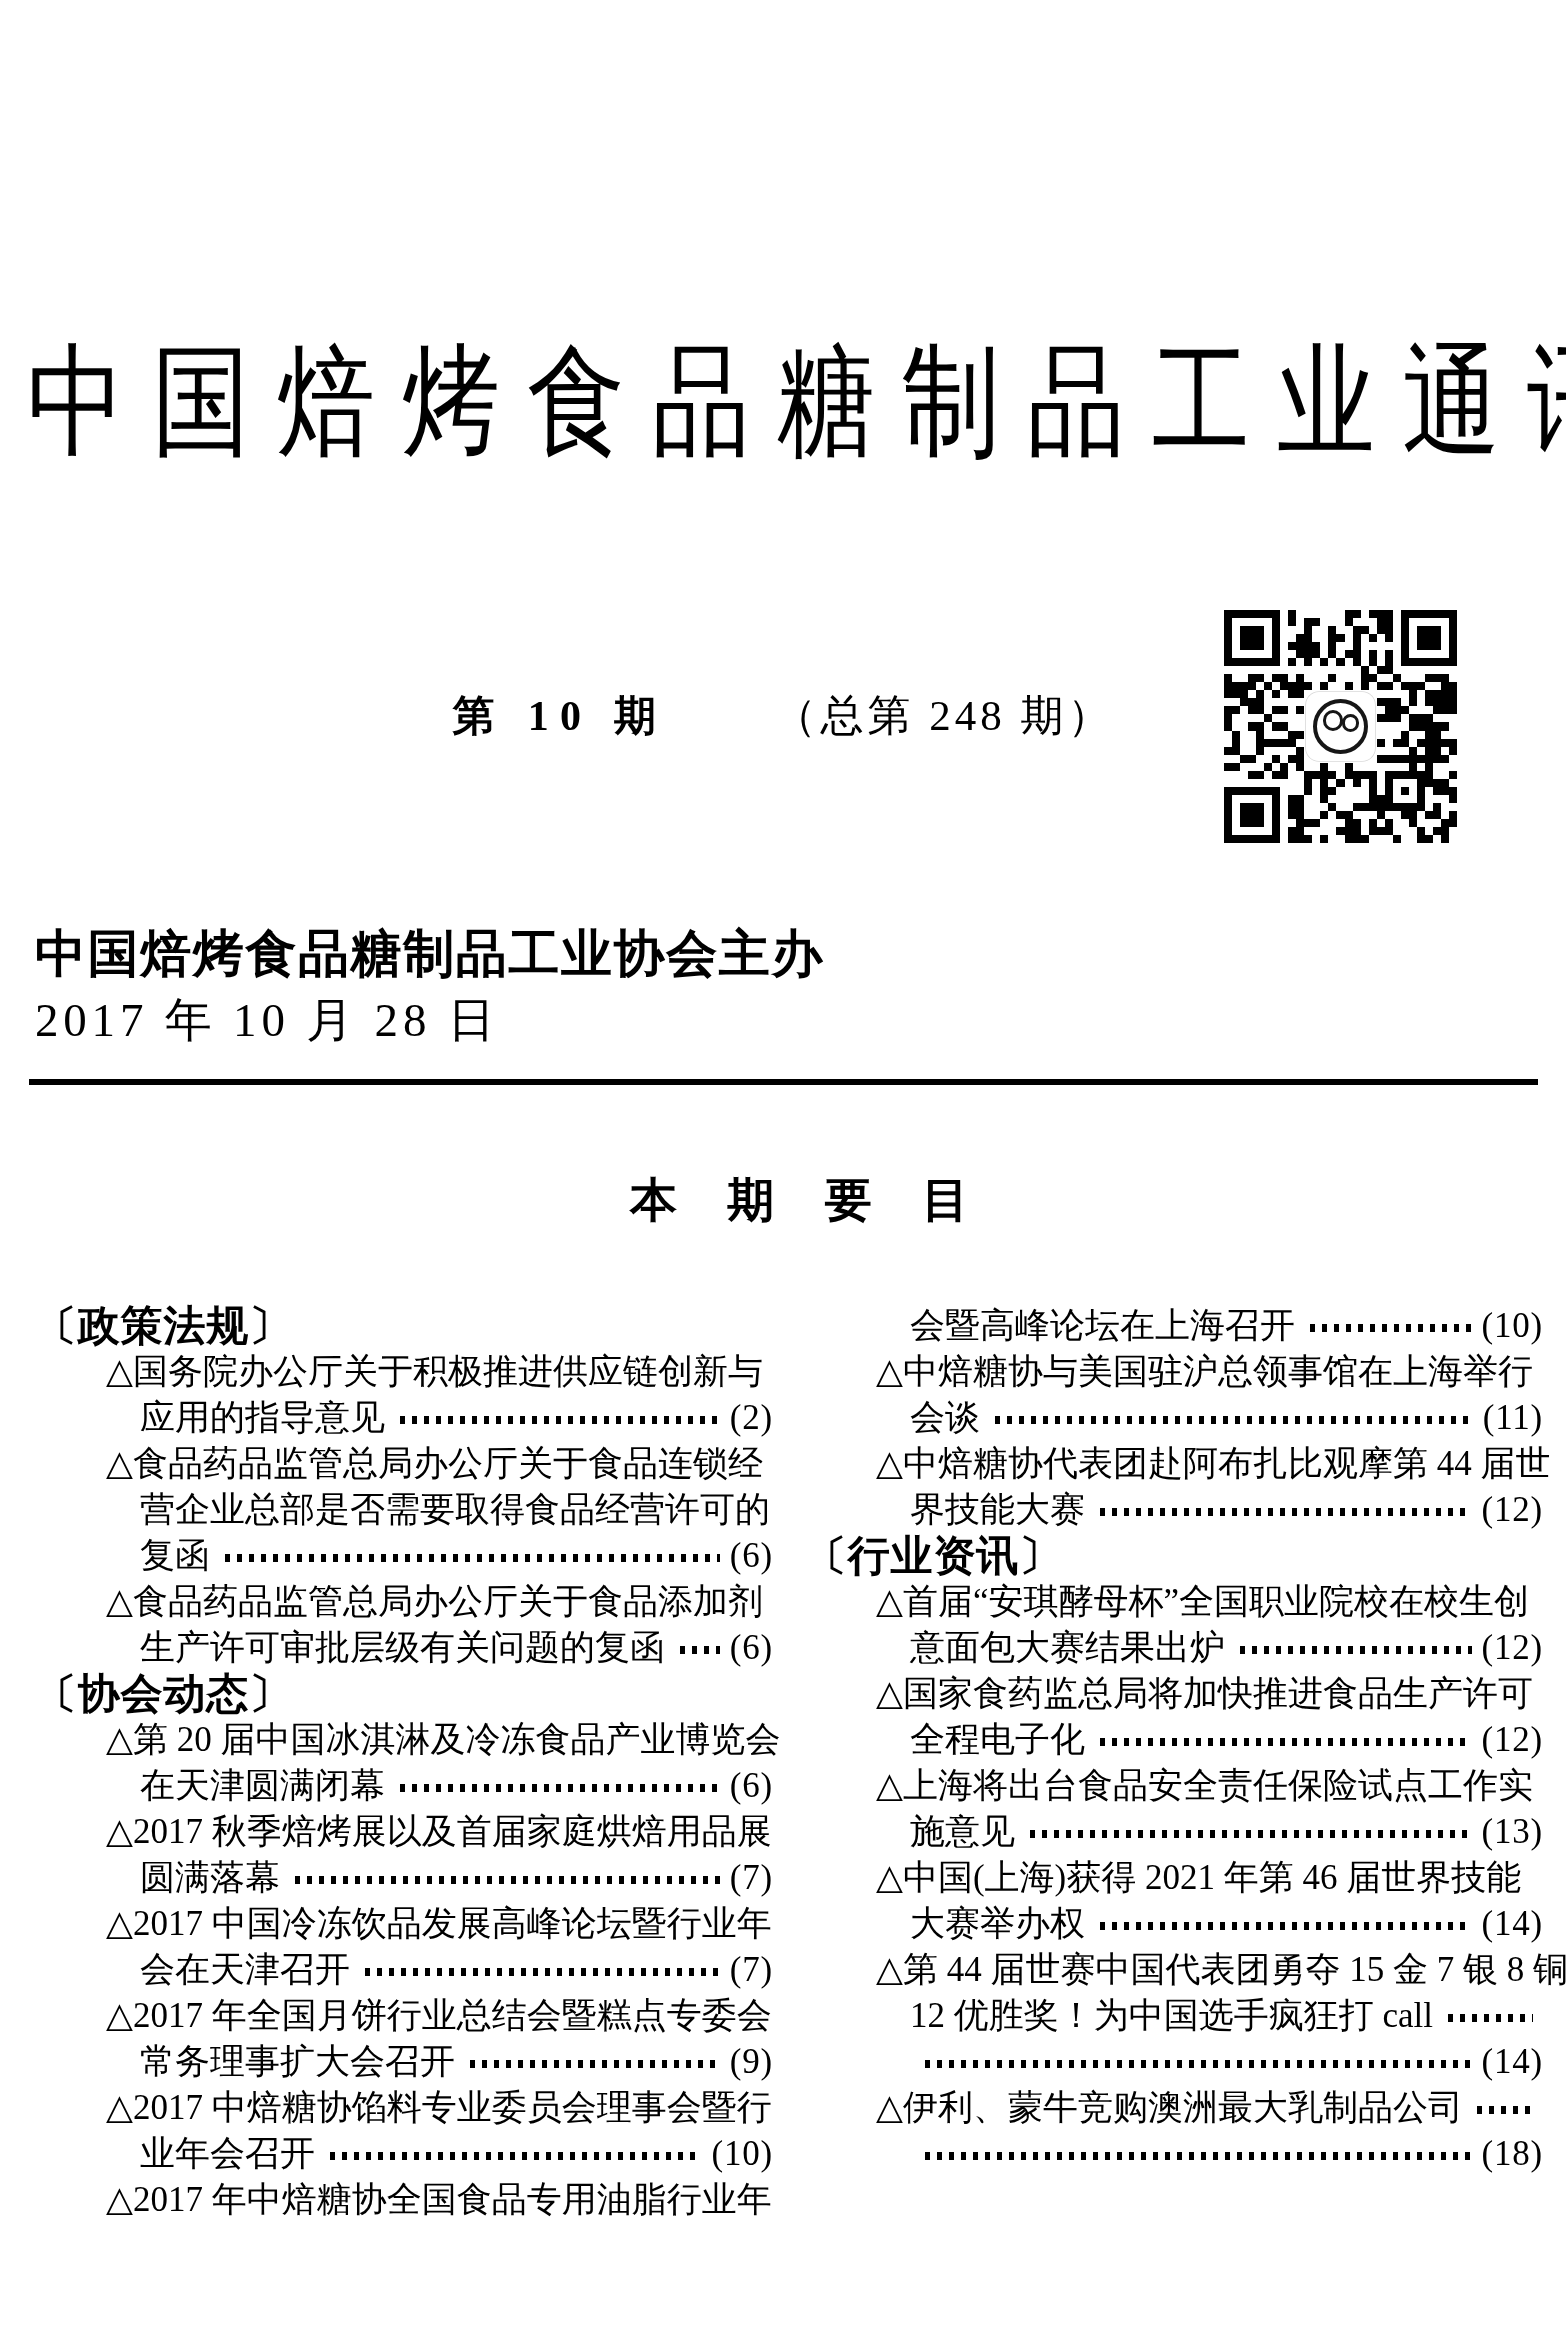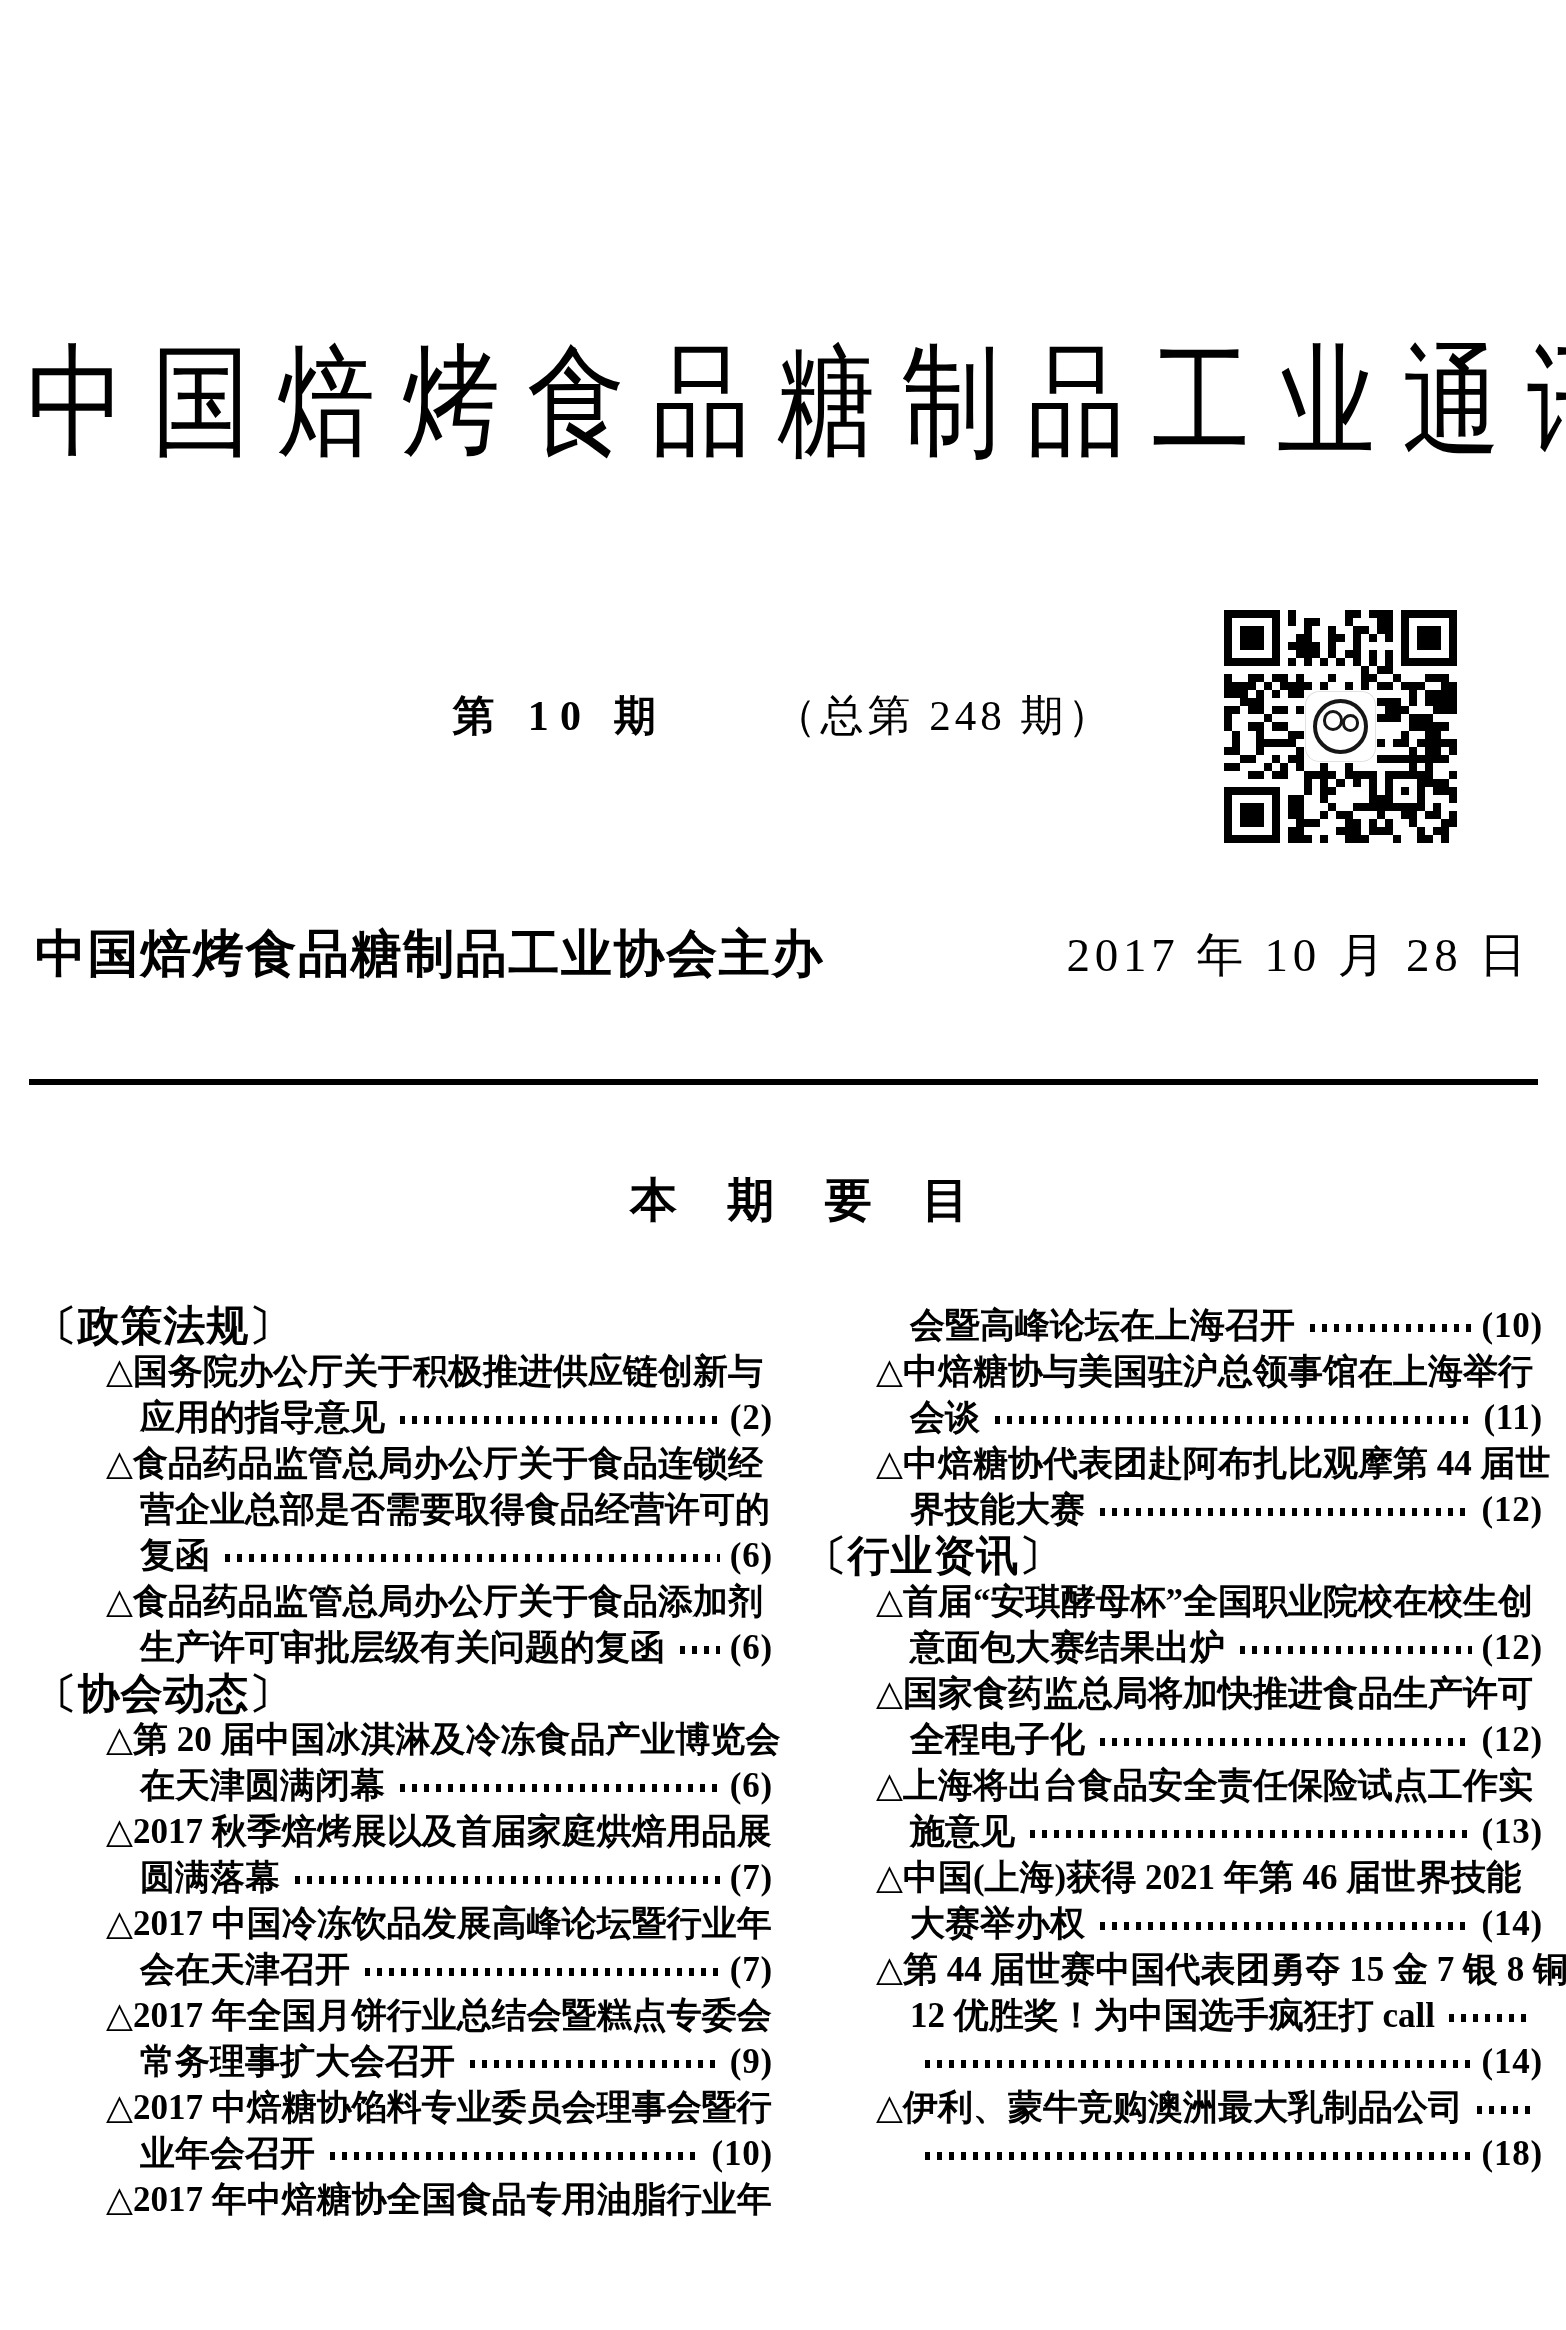--- a/index.html
+++ b/index.html
@@ -47,20 +47,21 @@
   }
   .qr-ring::after{
     content:"";position:absolute;right:4.8px;top:11.3px;
     width:11.3px;height:11.3px;border-radius:50%;border:3.2px solid #161616;
   }
   
   .pub-row{
     position:absolute;top:920px;left:35px;width:1496px;
     display:flex;justify-content:space-between;align-items:baseline;
     white-space:nowrap;
+    flex-direction:column;
   }
   .publisher{
     font-family:"Liberation Sans","DejaVu Sans",sans-serif;
     font-weight:900;font-size:51px;letter-spacing:1.6px;
   }
   .pub-date{font-size:47px;letter-spacing:4.8px;}
   
   .rule{position:absolute;top:1079px;left:29px;width:1509px;height:6.4px;background:#000;}
   
   .toc-heading{
@@ -75,21 +76,21 @@
   }
   .toc-col{width:738px;flex:0 0 738px;}
   .toc-section{
     height:46px;line-height:46px;
     font-family:"Liberation Sans","DejaVu Sans",sans-serif;
     font-weight:700;font-size:42px;letter-spacing:0.8px;
     white-space:nowrap;
   }
   .toc-line{
     display:flex;align-items:flex-start;height:46px;
-    font-size:35px;line-height:46px;white-space:nowrap;font-weight:bold;
+    font-size:35px;line-height:46px;white-space:nowrap;
   }
   .toc-line .t{flex:0 0 auto;}
   .indent1{padding-left:71px;}
   .indent2{padding-left:105px;}
   .leader{
     flex:1 1 auto;height:8px;margin:3.2px 9.7px 0 14.5px;align-self:center;
     background-image:repeating-linear-gradient(to right,#000 0 4.8px,transparent 4.8px 12px);
   }
   .page-num{flex:0 0 auto;font-size:35px;letter-spacing:0.8px;}
 </style>

